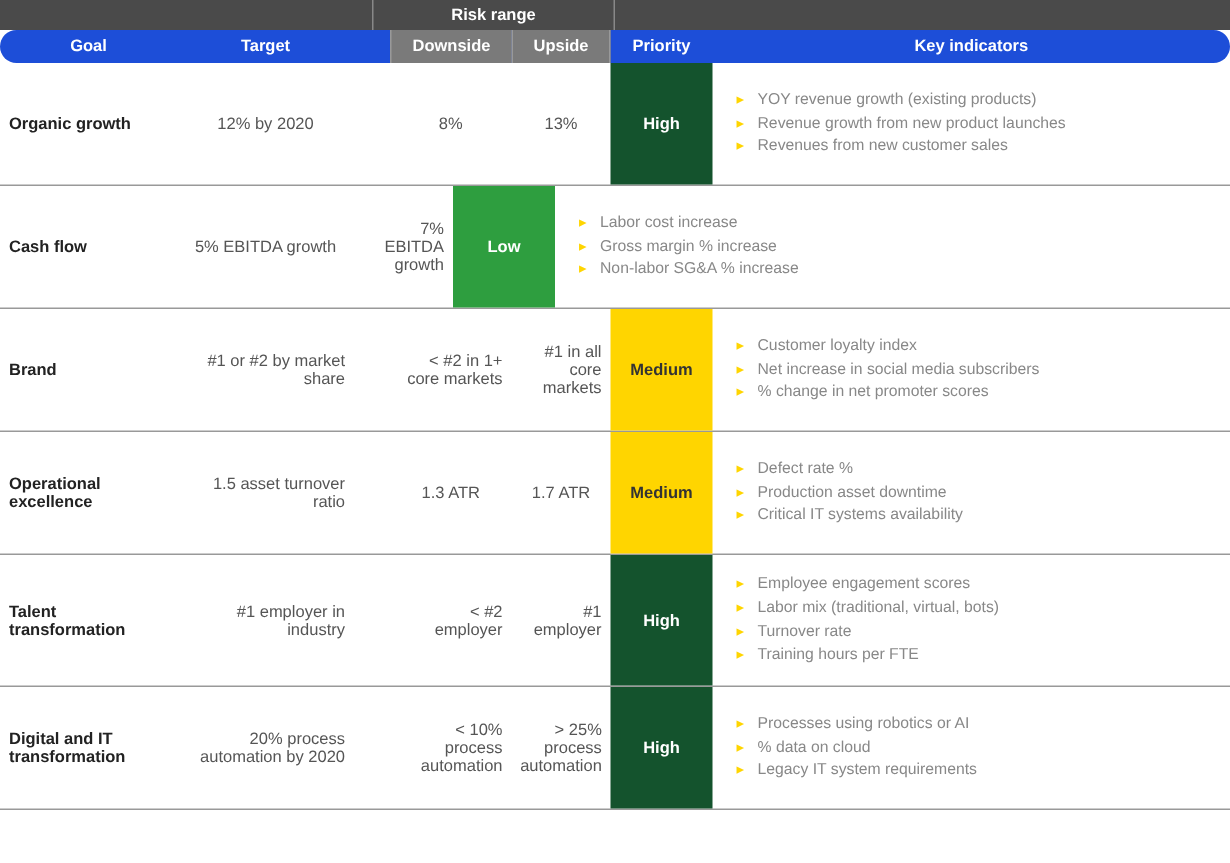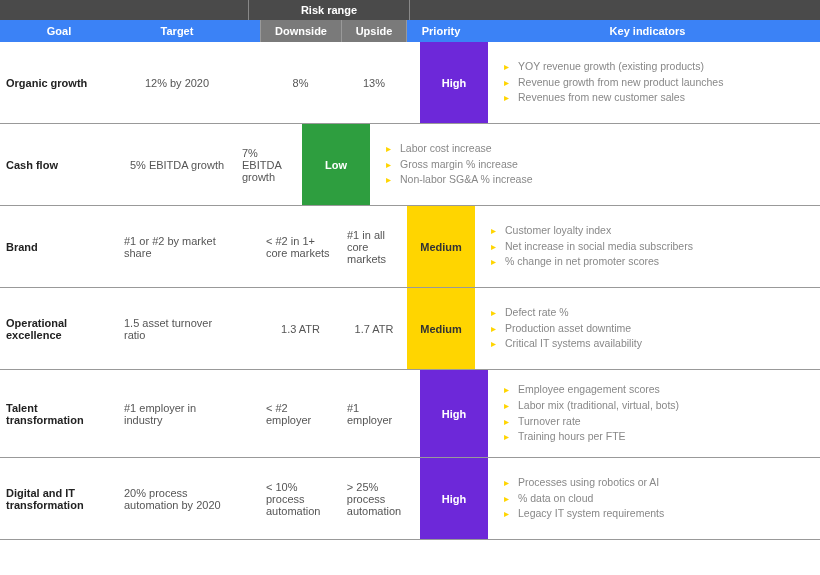--- a/index.html
+++ b/index.html
@@ -6,41 +6,41 @@
   body { font-family: Arial, Helvetica, sans-serif; font-size: 11px; width: 820px; background: #fff; color: #333; }
   
   .table { display: flex; flex-direction: column; width: 100%; }
   
   .header-group { display: flex; flex-direction: column; }
   .super-header { display: flex; background: #4a4a4a; color: #fff; font-weight: bold; gap: 12px; }
   .super-header .spacer1 { width: 236px; }
   .super-header .risk-range { width: 162px; text-align: center; padding: 4px 0; border-left: 1px solid #888; border-right: 1px solid #888; }
   .super-header .spacer2 { flex: 1; }
   
-  .col-header { display: flex; background: #3b82f6; color: #fff; font-weight: bold; }
+  .col-header { display: flex; background: #1d4ed8; color: #fff; font-weight: bold; border-radius: 11px; }
   .col-header > div { padding: 5px 6px; text-align: center; }
   
   .col-goal { width: 118px; }
   .col-target { width: 118px; }
   .col-downside { width: 81px; margin-left: 24px; }
   .col-upside { width: 66px; }
   .col-priority { width: 68px; }
   .col-indicators { flex: 1; }
   
   .col-header .col-downside, .col-header .col-upside { background: #7a7a7a; border-left: 1px solid #999; }
   .col-header .col-upside { border-right: 1px solid #999; }
   
   .row { display: flex; align-items: stretch; border-bottom: 1px solid #999; min-height: 82px; }
   .row > div { padding: 12px 6px; display: flex; flex-direction: column; justify-content: center; }
   .row .col-goal { font-weight: bold; text-align: left; color: #222; }
-  .row .col-target, .row .col-downside, .row .col-upside { text-align: left; align-items: center; color: #555; }
+  .row .col-target, .row .col-downside, .row .col-upside { text-align: right; align-items: center; color: #555; }
   .row .col-priority { text-align: center; align-items: center; justify-content: center; font-weight: bold; color: #fff; }
   .row .col-indicators { padding-left: 16px; }
   
-  .priority-high { background: #6d28d9; margin-left: 13px; }
+  .priority-high { background: #14532d; }
   .priority-low { background: #2e9e3f; }
   .priority-medium { background: #ffd500; color: #333 !important; }
   
   .indicator-list { list-style: none; }
   .indicator-list li { position: relative; padding-left: 14px; color: #888; line-height: 1.5; font-size: 10.5px; }
   .indicator-list li::before { content: "▸"; position: absolute; left: 0; top: 0; color: #ffd500; font-size: 10px; }
 </style>
 </head>
 <body>
 

